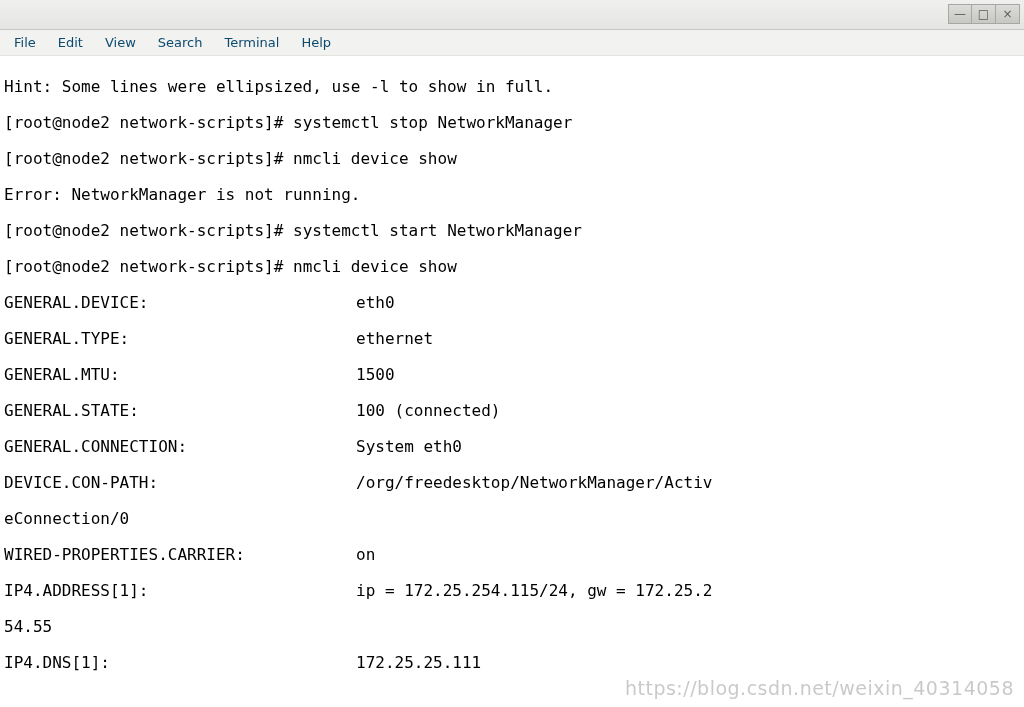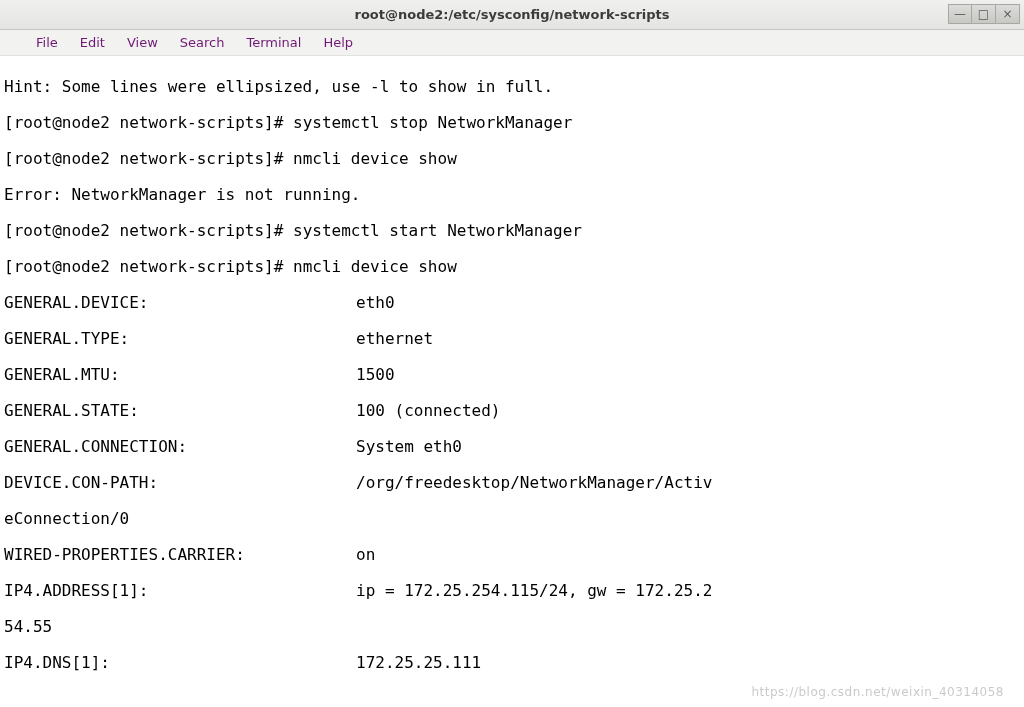--- a/index.html
+++ b/index.html
@@ -46,56 +46,55 @@
     color: #5a5a58;
     cursor: pointer;
   }
   .win-btn + .win-btn { border-left: none; }
   .menubar {
     height: 26px;
     background: #f2f2f1;
     border-bottom: 1px solid #e2e2e0;
     display: flex;
     align-items: center;
-    padding-left: 26px;
+    padding-left: 4px;
     font-size: 13px;
-    color: #701a75;
+    color: #0c4a6e;
   }
   .menu-item {
     padding: 4px 12px 4px 10px;
     cursor: pointer;
   }
   .term {
     font-family: "DejaVu Sans Mono","Liberation Mono", monospace;
     font-size: 16px;
     line-height: 18px;
     color: #000000;
     background: #ffffff;
     padding: 4px 4px 0 4px;
     white-space: pre;
     height: calc(100% - 56px);
     overflow: hidden;
   }
   .line { white-space: pre; }
   .kv .k { display: inline-block; width: 352px; }
   .watermark {
     position: absolute;
-    right: 20px;
+    right: 10px;
     bottom: 8px;
     font-family: "DejaVu Sans", sans-serif;
-    font-size: 12px;
+    font-size: 19px;
     color: rgba(100,100,100,0.35);
     letter-spacing: 0.5px;
   }
 </style>
 </head>
 <body>
 
 <div class="titlebar">
-  <span class="title-text">root@node2:/etc/sysconfig/network-scripts</span>
   <div class="win-controls">
     <div class="win-btn">—</div>
     <div class="win-btn">□</div>
     <div class="win-btn">×</div>
   </div>
 </div>
 
 <div class="menubar">
   <div class="menu-item">File</div>
   <div class="menu-item">Edit</div>

